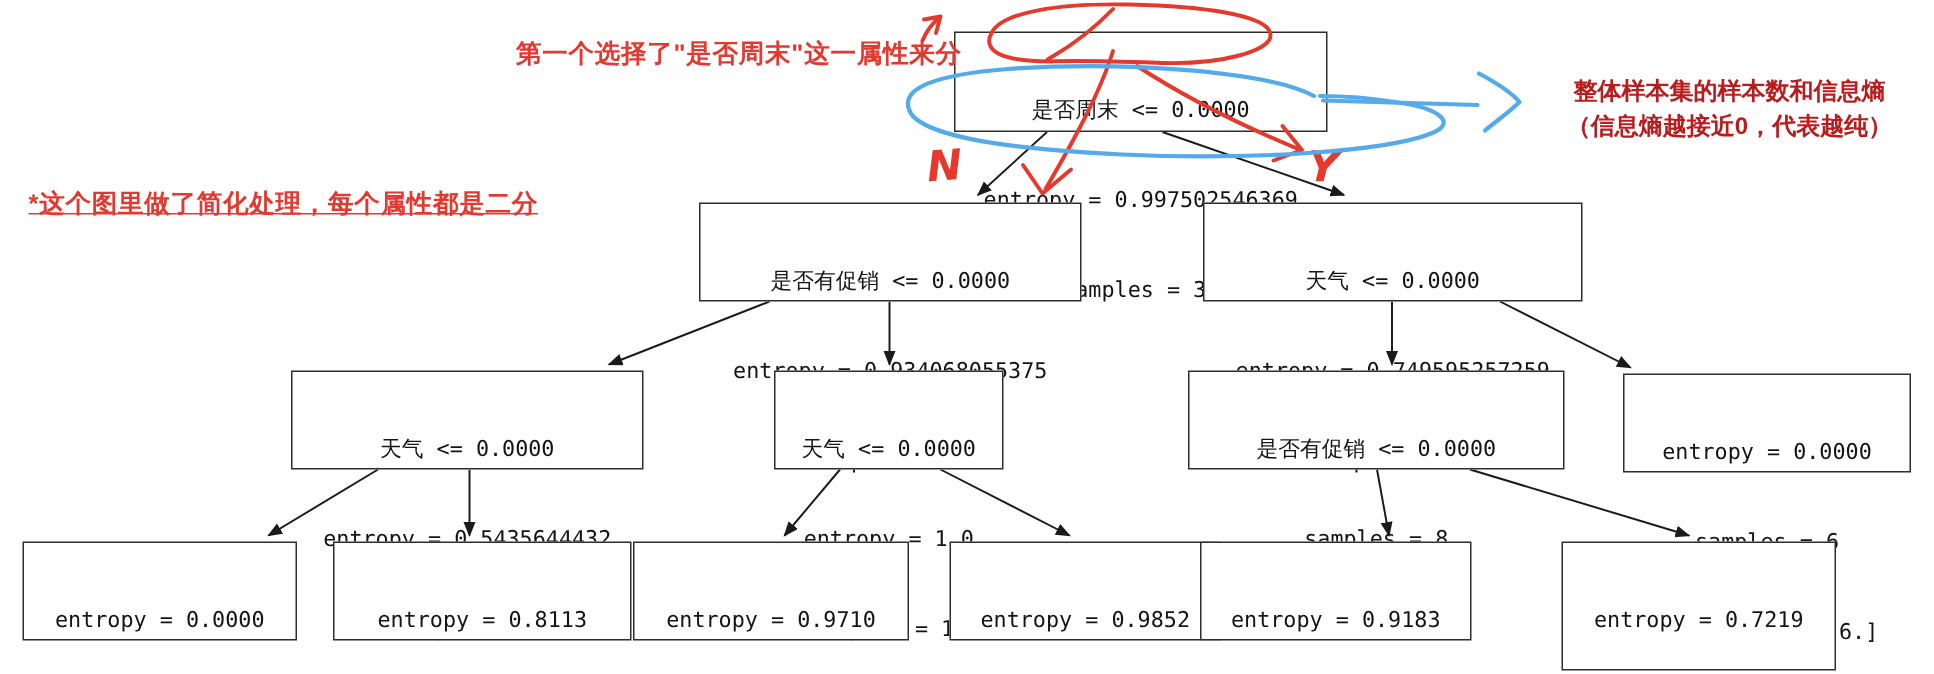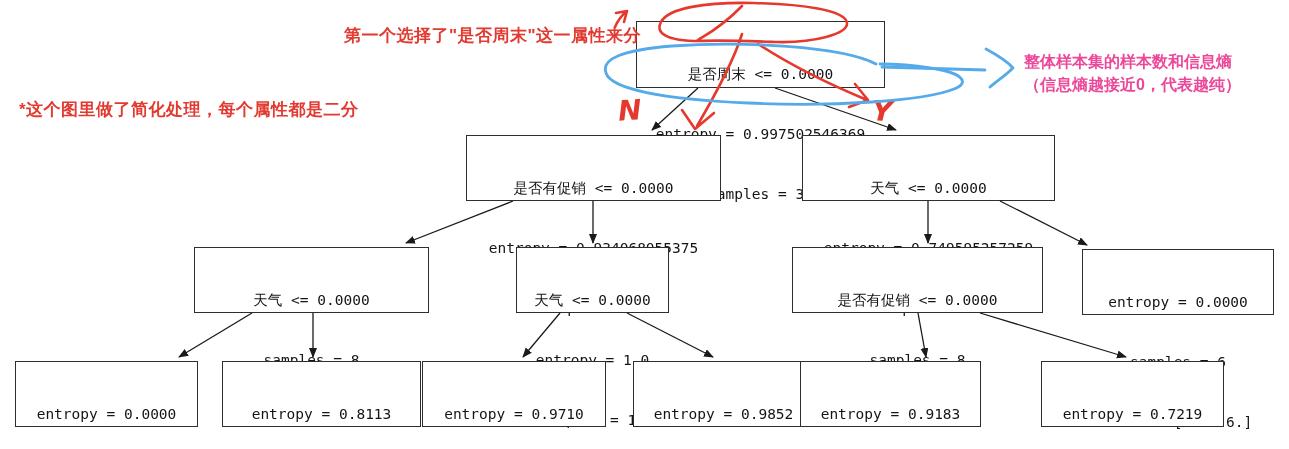--- a/index.html
+++ b/index.html
@@ -4,22 +4,22 @@
 <style>
   html,body{margin:0;padding:0;background:#ffffff;}
   .canvas{position:relative;width:1289px;height:449px;background:#ffffff;overflow:hidden;
           font-family:"Liberation Sans",sans-serif;}
   .node{position:absolute;border:1px solid #2e2e2e;background:#fff;color:#141414;
         font-family:"DejaVu Sans Mono",monospace;font-size:14.5px;line-height:20px;
         text-align:center;white-space:pre;padding-top:2px;box-sizing:border-box;}
   .node div{white-space:pre;}
   .red-note{position:absolute;color:#e23a30;font-weight:bold;font-size:17px;
             white-space:nowrap;letter-spacing:0.5px;}
-  .blue-note{position:absolute;left:1024px;top:50px;width:258px;color:#ec4899;
-             font-weight:bold;font-size:16px;line-height:23px;}
+  .blue-note{position:absolute;left:1024px;top:50px;width:258px;color:#b91c1c;
+             font-weight:bold;font-size:16px;text-align:center;line-height:23px;}
   svg.overlay{position:absolute;left:0;top:0;pointer-events:none;}
   .edge{stroke:#1a1a1a;stroke-width:1.3;fill:none;}
   .scribble-red{stroke:#e6392d;stroke-width:2.6;fill:none;stroke-linecap:round;stroke-linejoin:round;}
   .scribble-blue{stroke:#55aae9;stroke-width:2.8;fill:none;stroke-linecap:round;stroke-linejoin:round;}
   .hand-letter{fill:#e6392d;font-family:"DejaVu Sans",sans-serif;font-size:28px;font-weight:bold;font-style:italic;}
 </style>
 </head>
 <body>
 
 <div class="canvas">
@@ -57,20 +57,21 @@
   </div>
 
   <div class="node" style="left:802px;top:135px;width:253px;height:66px;">
     <div>天气 &lt;= 0.0000</div>
     <div>entropy = 0.749595257259</div>
     <div>samples = 14</div>
   </div>
 
   <div class="node" style="left:194px;top:247px;width:235px;height:66px;">
     <div>天气 &lt;= 0.0000</div>
+    <div>entropy = 0.5435644432</div>
     <div>samples = 8</div>
   </div>
 
   <div class="node" style="left:516px;top:247px;width:153px;height:66px;">
     <div>天气 &lt;= 0.0000</div>
     <div>entropy = 1.0</div>
     <div>samples = 12</div>
   </div>
 
   <div class="node" style="left:792px;top:247px;width:251px;height:66px;">
@@ -107,28 +108,28 @@
     
     
   </div>
 
   <div class="node" style="left:800px;top:361px;width:181px;height:66px;">
     <div>entropy = 0.9183</div>
     
     
   </div>
 
-  <div class="node" style="left:1041px;top:361px;width:183px;height:66px;">
+  <div class="node" style="left:1041px;top:361px;width:183px;height:86px;">
     <div>entropy = 0.7219</div>
     
     
   </div>
 
   <div class="red-note" style="left:344px;top:24px;">第一个选择了"是否周末"这一属性来分</div>
-  <div class="red-note" style="left:19px;top:98px;">*这个图里做了简化处理，每个属性都是二分</div>
+  <div class="red-note" style="left:19px;top:124px;text-decoration:underline;">*这个图里做了简化处理，每个属性都是二分</div>
   <div class="blue-note">
     <div>整体样本集的样本数和信息熵</div>
     <div>（信息熵越接近0，代表越纯）</div>
   </div>
 
   <svg class="overlay" width="1289" height="449">
 
     <path class="scribble-red" d="M 700,41 C 666,41 655,33 661,22 C 668,8 706,2 753,3 C 801,4 846,10 847,23 C 848,34 814,43 776,42 C 747,41 721,40 700,41 C 690,41 712,37 742,6"></path>
 
     <path class="scribble-red" d="M 615,27 C 618,20 622,15 627,11 M 627,11 L 616,13 M 627,11 L 624,22" stroke-width="2"></path>

